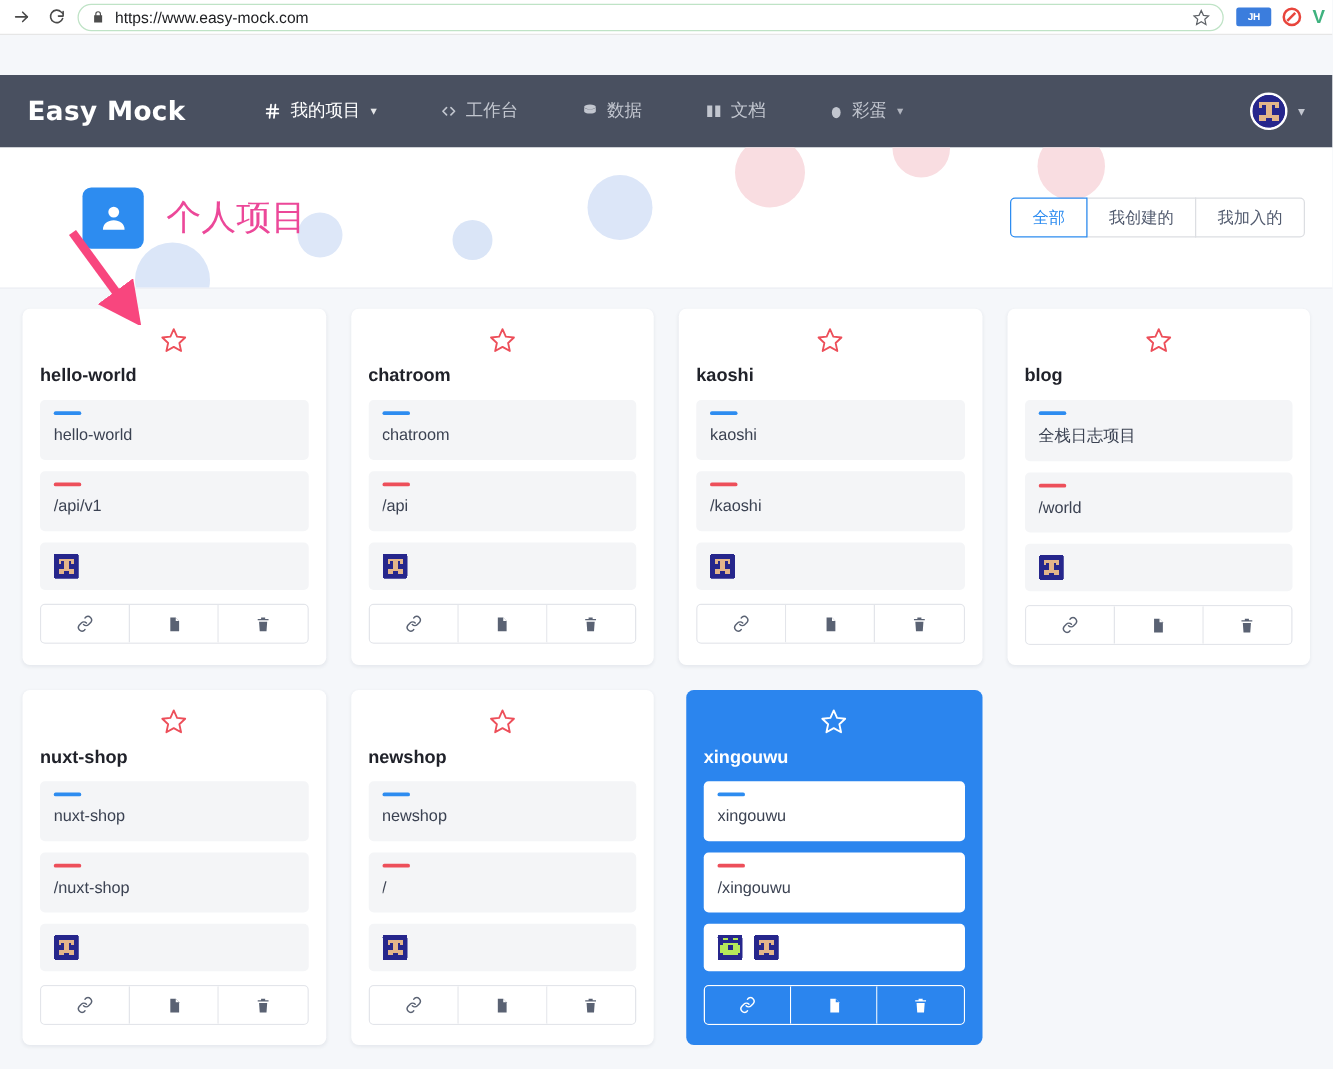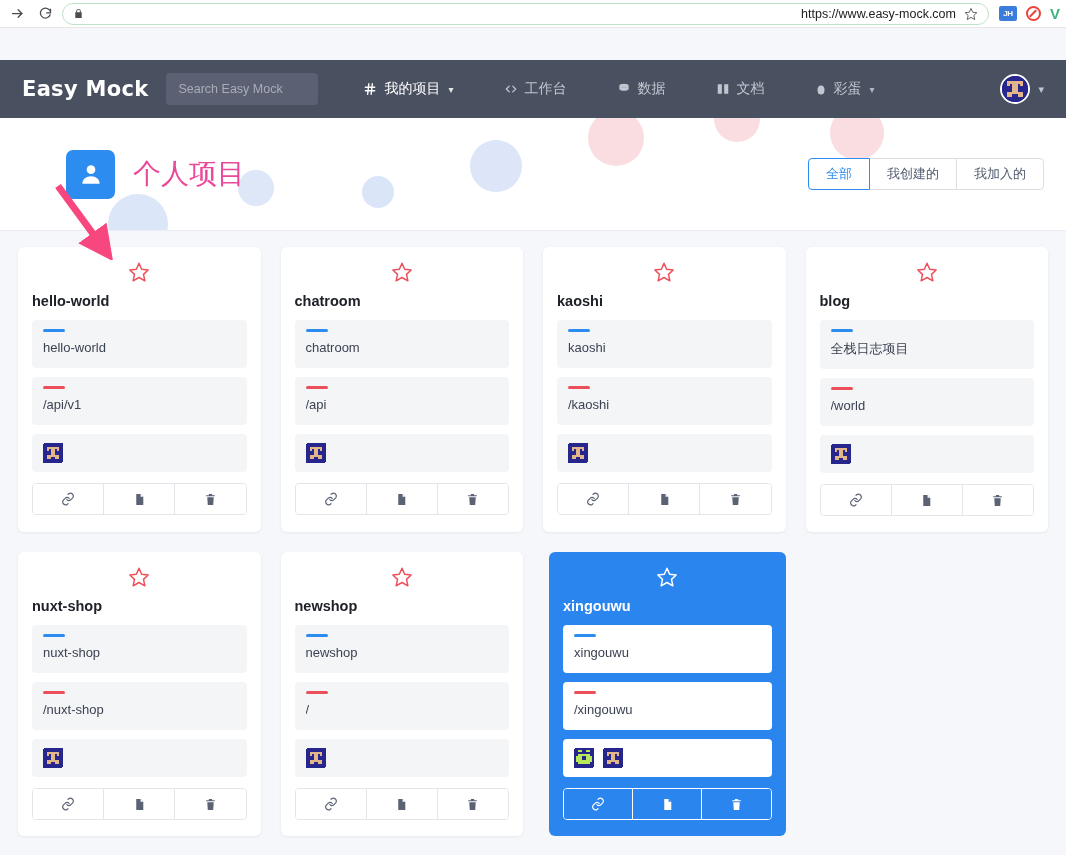--- a/index.html
+++ b/index.html
@@ -5,40 +5,40 @@
   * { box-sizing: border-box; margin: 0; padding: 0; }
   html, body {
     width: 1066px; height: 855px;
     font-family: "Liberation Sans", "DejaVu Sans", sans-serif;
     background: #f5f7fa; overflow: hidden;
   }
 
   
   .browser-bar {
     height: 28px; background: #ffffff; display: flex; align-items: center;
-    padding: 0 6px; gap: 6px; border-bottom: 1px solid #e6e6e6; text-align: right;
+    padding: 0 6px; gap: 6px; border-bottom: 1px solid #e6e6e6;
   }
   .nav-btn {
     width: 22px; height: 22px; display: flex; align-items: center;
     justify-content: center; color: #4a4a4a; flex: 0 0 auto;
   }
   .omnibox {
     flex: 1 1 auto; height: 22px; border: 1px solid #bfe3c6; border-radius: 11px;
     background: #fff; display: flex; align-items: center; padding: 0 10px; gap: 8px;
     min-width: 0;
   }
   .omnibox .lock { color: #4d4d4d; flex: 0 0 auto; display:flex; }
   .url-text {
     font-size: 12.5px; color: #202124; flex: 1 1 auto; white-space: nowrap;
     overflow: hidden; text-overflow: ellipsis;
   }
   .star-btn { flex: 0 0 auto; color: #5f6368; display: flex; }
   .ext-icons { display: flex; align-items: center; gap: 9px; padding-left: 4px; flex:0 0 auto;}
   .ext-jh {
-    width: 18px; height: 15px; background: #3b7ddd; border-radius: 2px; color: #fff;
+    width: 28px; height: 15px; background: #3b7ddd; border-radius: 2px; color: #fff;
     font-size: 8px; font-weight: bold; display: flex; align-items: center;
     justify-content: center; letter-spacing: -0.3px;
   }
   .ext-red {
     width: 15px; height: 15px; border-radius: 50%; border: 2px solid #e8453c;
     position: relative;
   }
   .ext-red::after {
     content: ""; position: absolute; left: 50%; top: 1px; width: 2px; height: 9px;
     background: #e8453c; transform: translateX(-50%) rotate(45deg);
@@ -186,21 +186,20 @@
   </div>
   <div class="ext-icons">
     <span class="ext-jh">JH</span>
     <span class="ext-red"></span>
     <span class="ext-v">V</span>
   </div>
 </div>
 
 <div class="app-header">
   <div class="logo">Easy Mock</div>
-  <input class="search-box" type="text" placeholder="Search Easy Mock" style="">
   <div class="nav-links">
 
     <div class="nav-item active">
       <span class="nav-ico">
         <svg width="14" height="14" viewBox="0 0 24 24" fill="none" stroke="currentColor" stroke-width="2.4" stroke-linecap="round">
             <line x1="4" y1="9" x2="20" y2="9"></line>
             <line x1="4" y1="15" x2="20" y2="15"></line>
             <line x1="10" y1="3" x2="8" y2="21"></line>
             <line x1="16" y1="3" x2="14" y2="21"></line>
           </svg>

